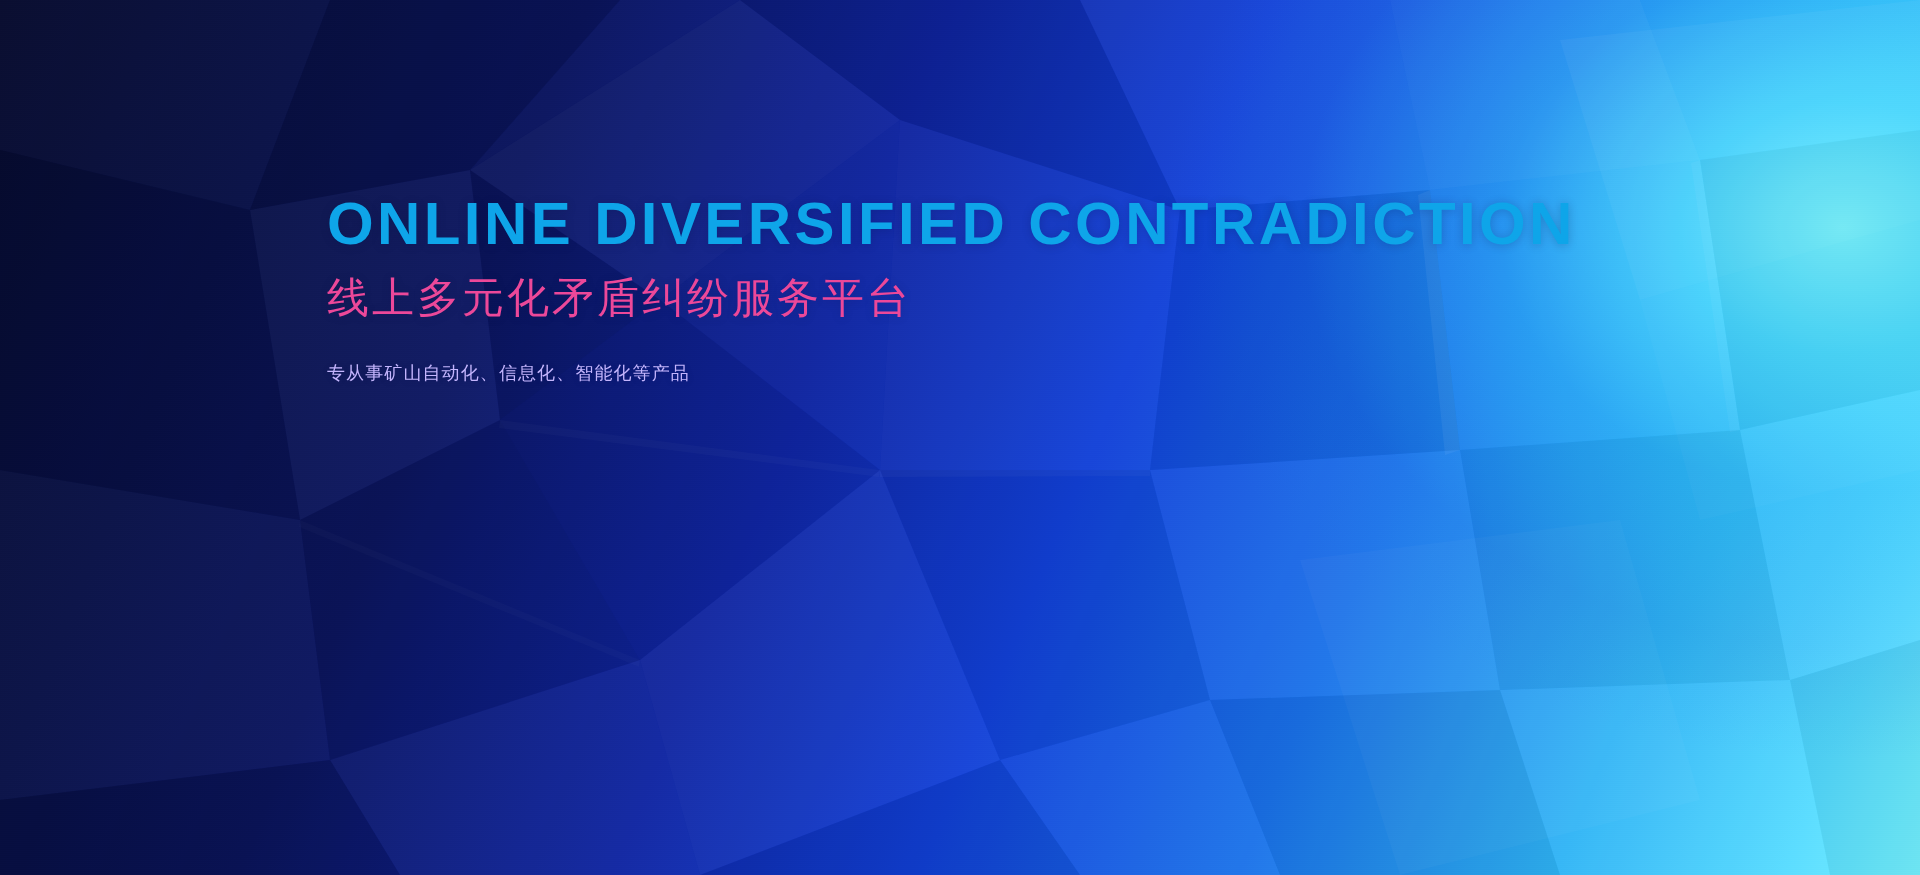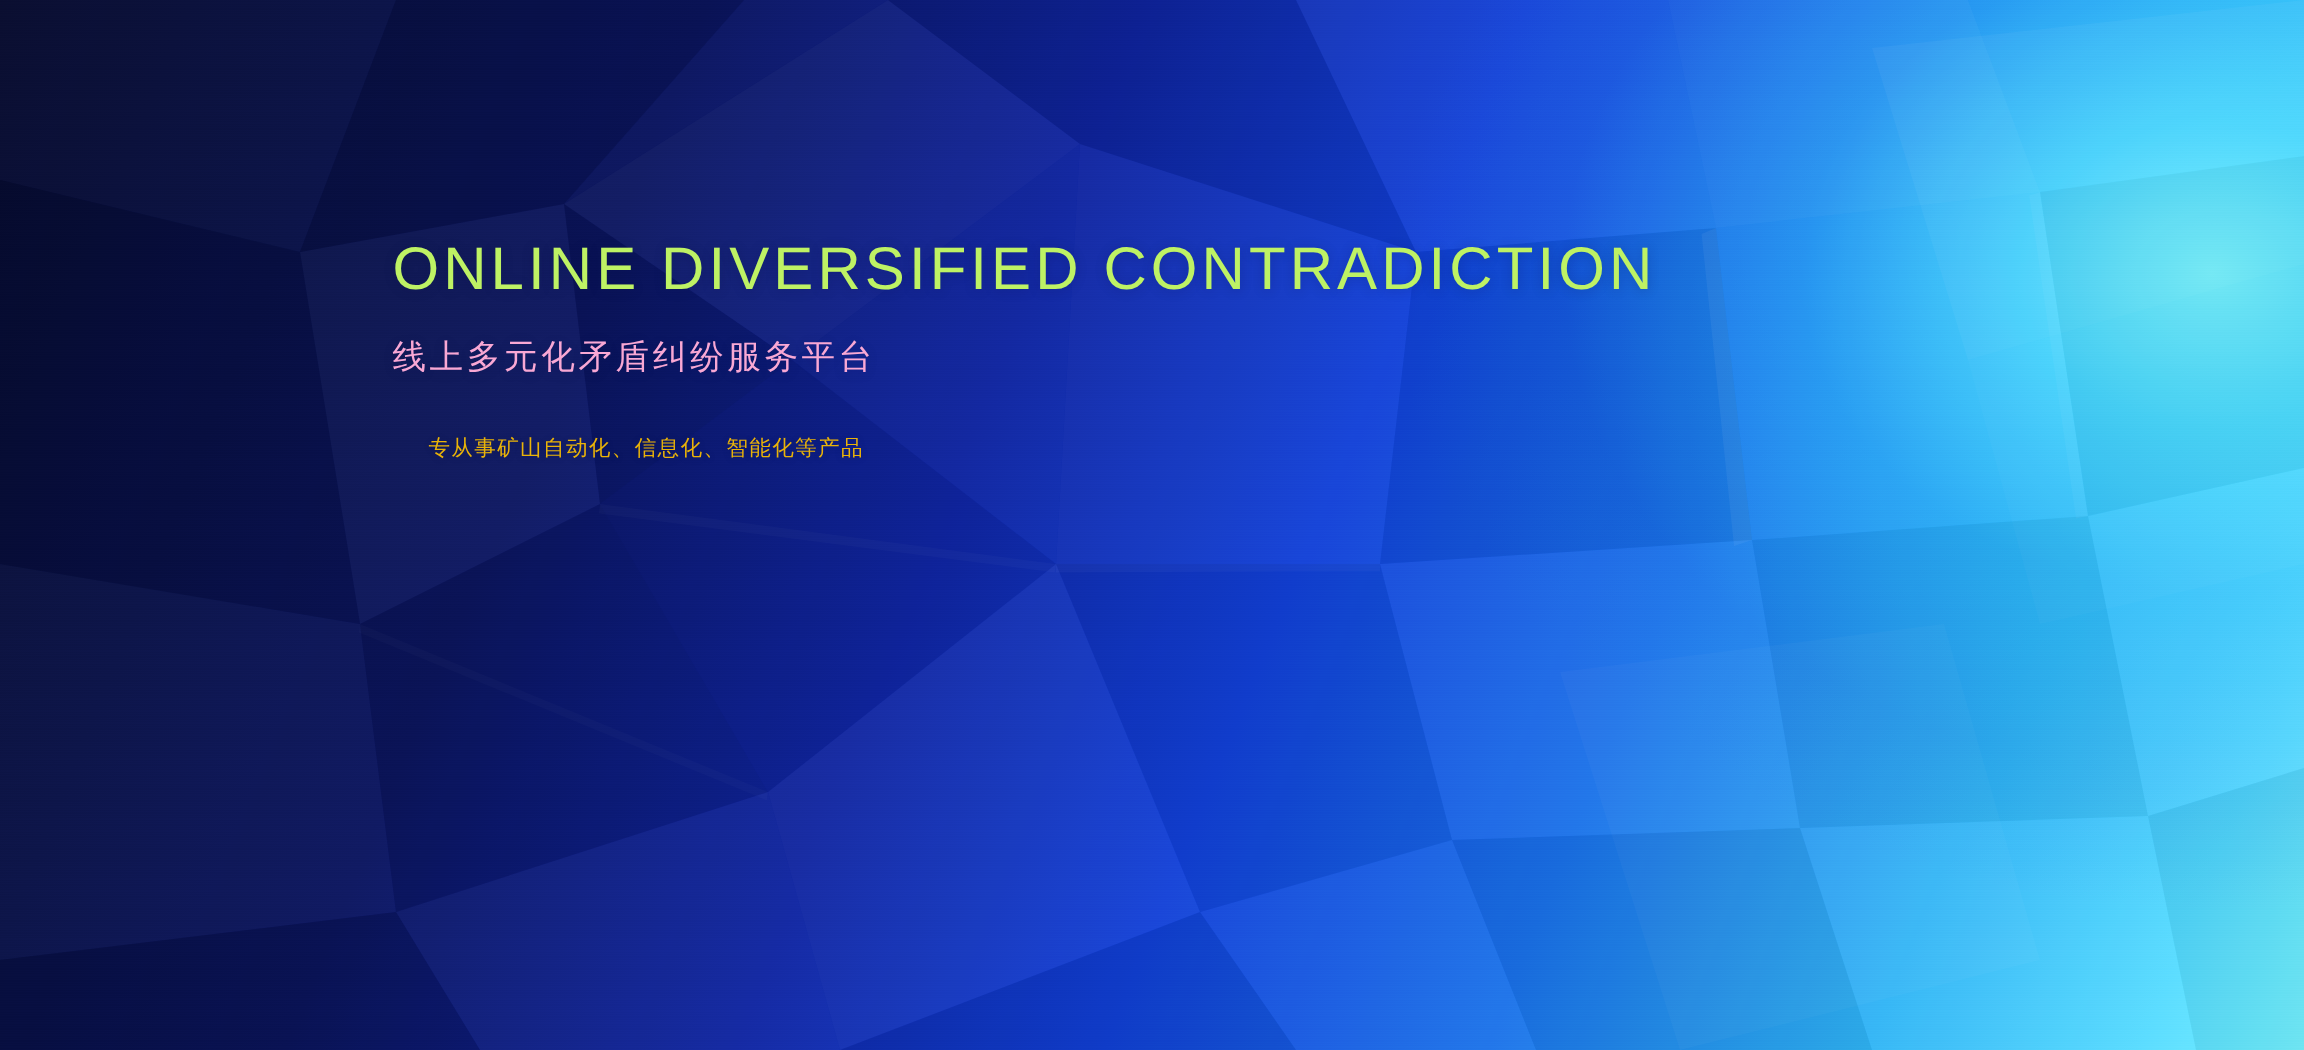--- a/index.html
+++ b/index.html
@@ -71,51 +71,51 @@
   
   .hero-content {
     position:absolute;
     left:327px;
     top:198px;
     width:1400px;
     z-index:5;
   }
 
   .headline {
-    color:#bef264;
-    font-size:50px;
+    color:#0ea5e9;
+    font-size:60px;
     line-height:52px;
-    font-weight:400;
+    font-weight:700;
     letter-spacing:3.4px;
     text-transform:uppercase;
     white-space:nowrap;
     text-shadow:0 1px 10px rgba(0,20,70,0.22);
   }
   .headline-line { display:block; }
 
   .subtitle {
     margin-top:24px;
-    color:#f9a8d4;
-    font-size:28px;
+    color:#ec4899;
+    font-size:42px;
     line-height:48px;
     font-weight:400;
     letter-spacing:3px;
     white-space:nowrap;
     text-shadow:0 1px 10px rgba(0,20,70,0.20);
+    font-family:Liberation Serif, serif;
   }
 
   .desc {
     margin-top:36px;
-    color:#eab308;
+    color:#c4b5fd;
     font-size:18px;
     line-height:30px;
     font-weight:400;
     letter-spacing:1.1px;
     text-shadow:0 1px 6px rgba(0,20,70,0.22);
-    margin-left:30px;
   }
   .desc-line { display:block; white-space:nowrap; }
 </style>
 </head>
 <body>
 
 <div class="hero">
 
   <div class="hero-bg-base"></div>
 

